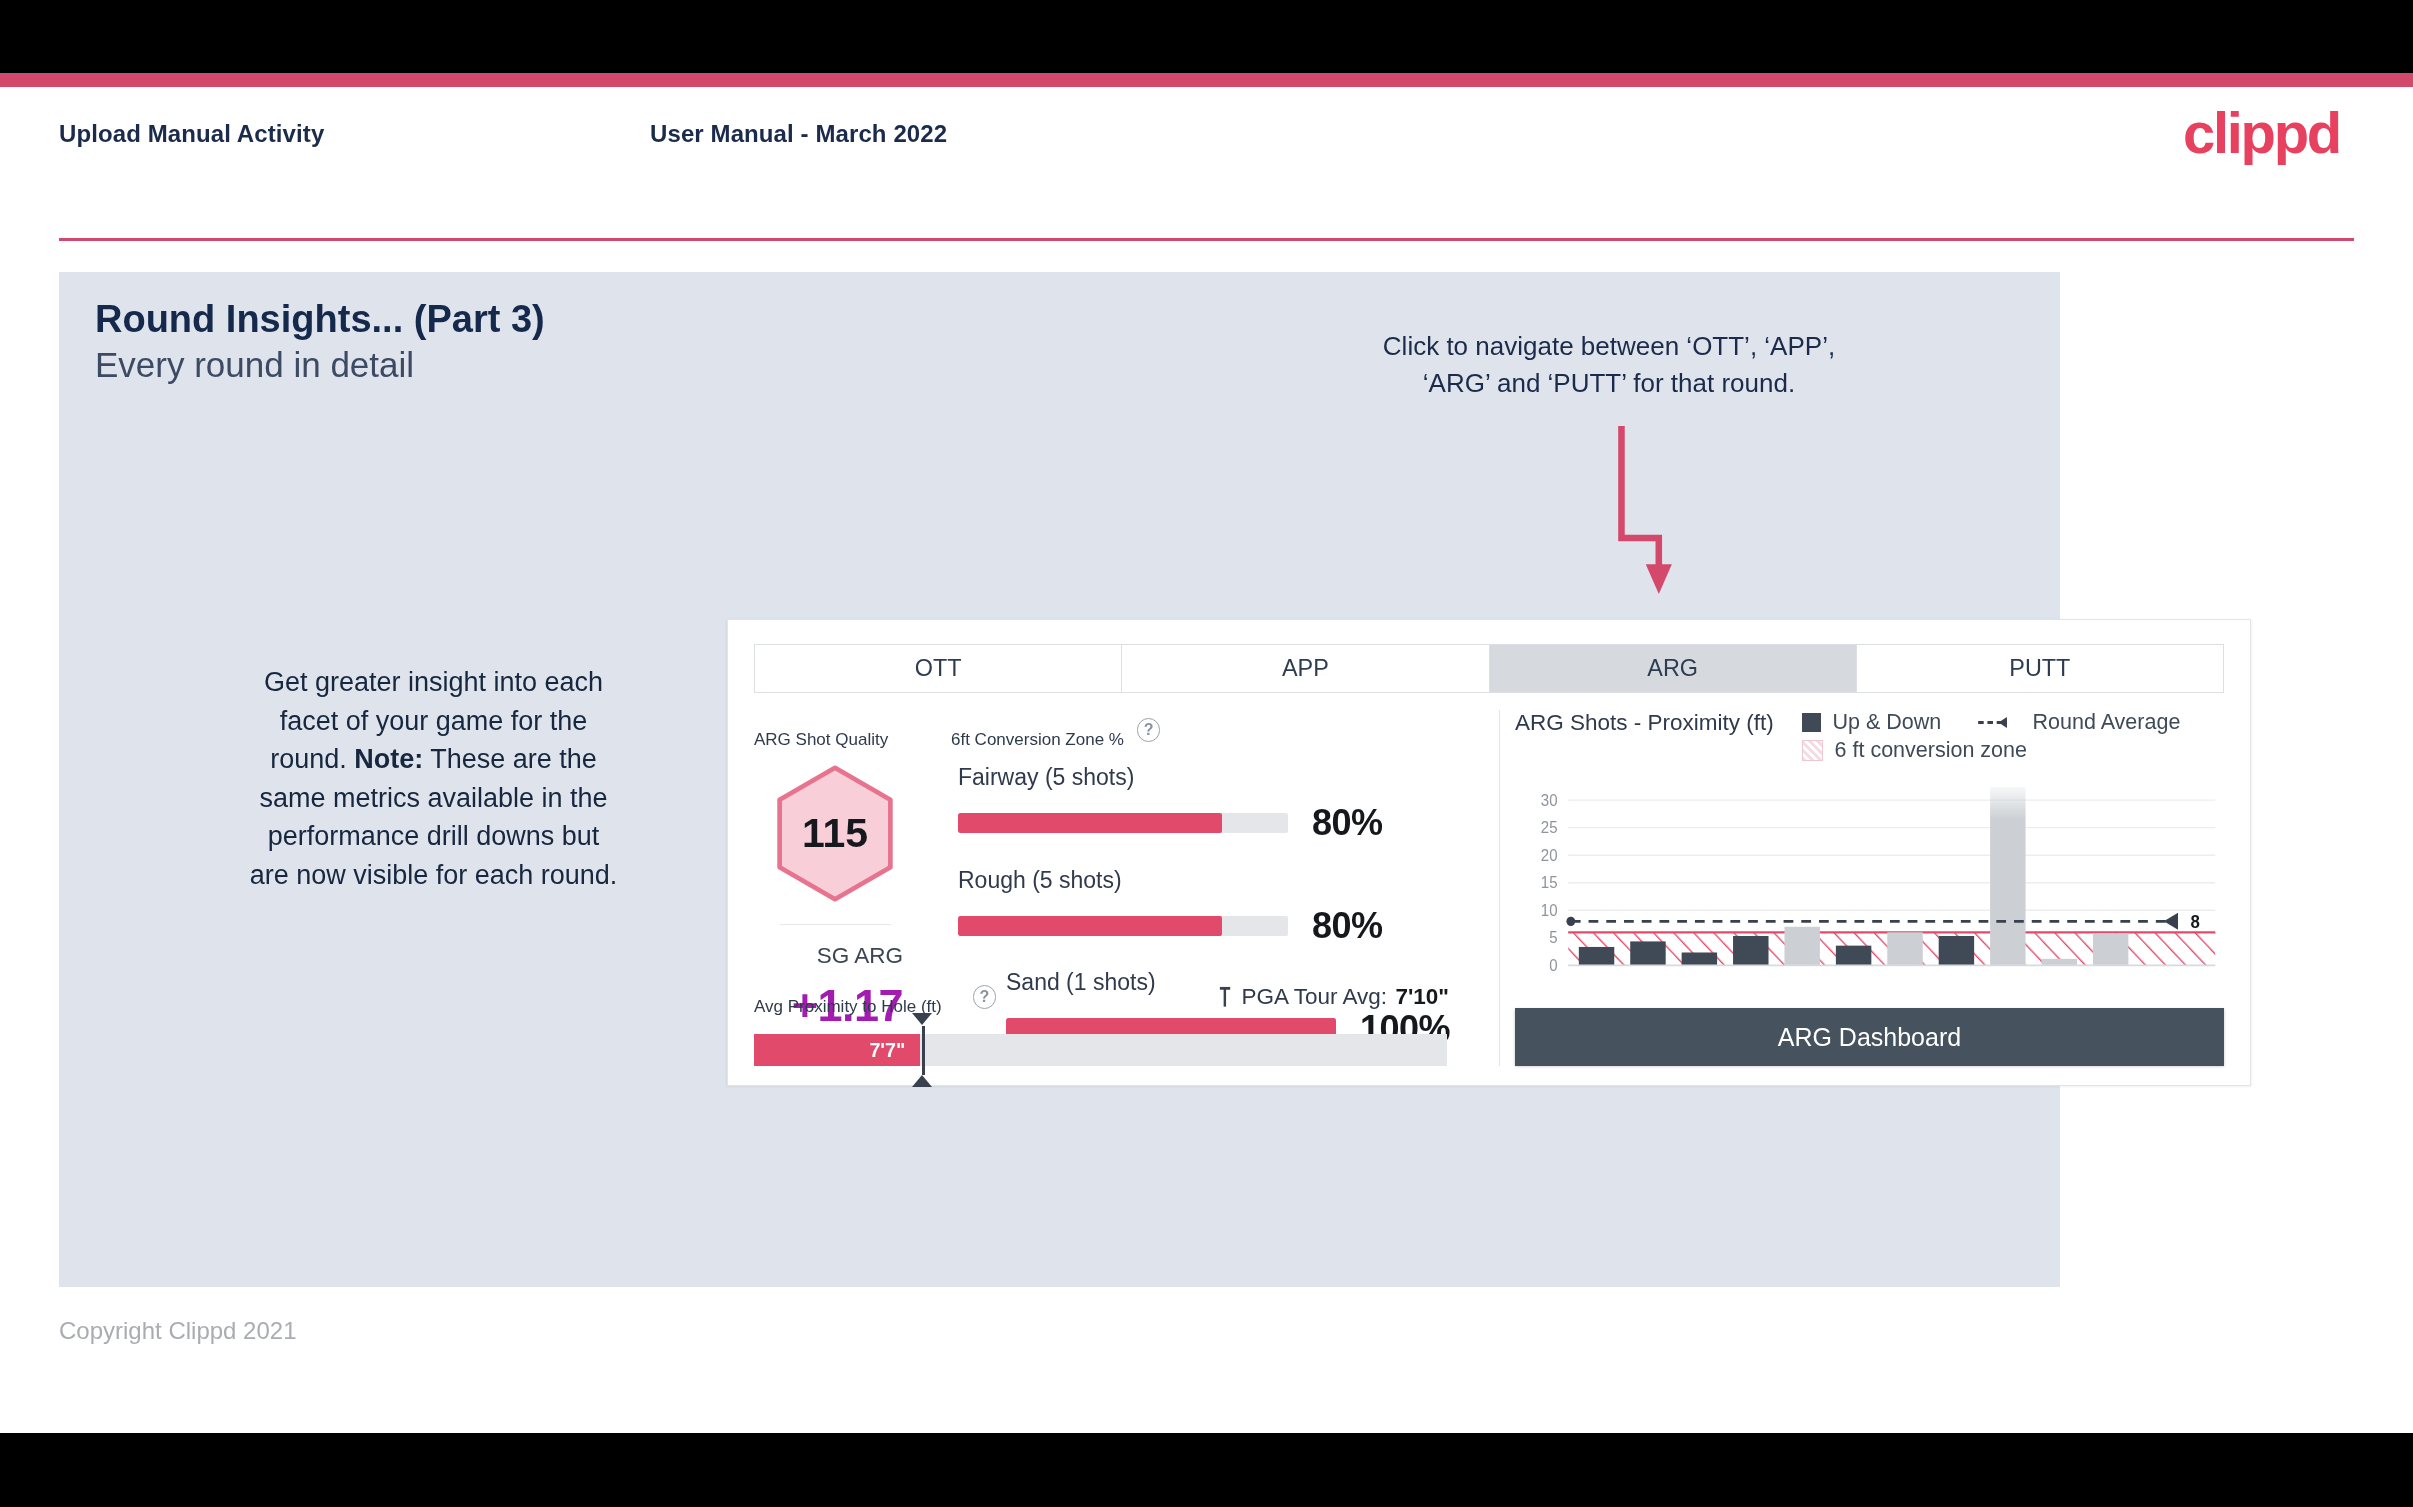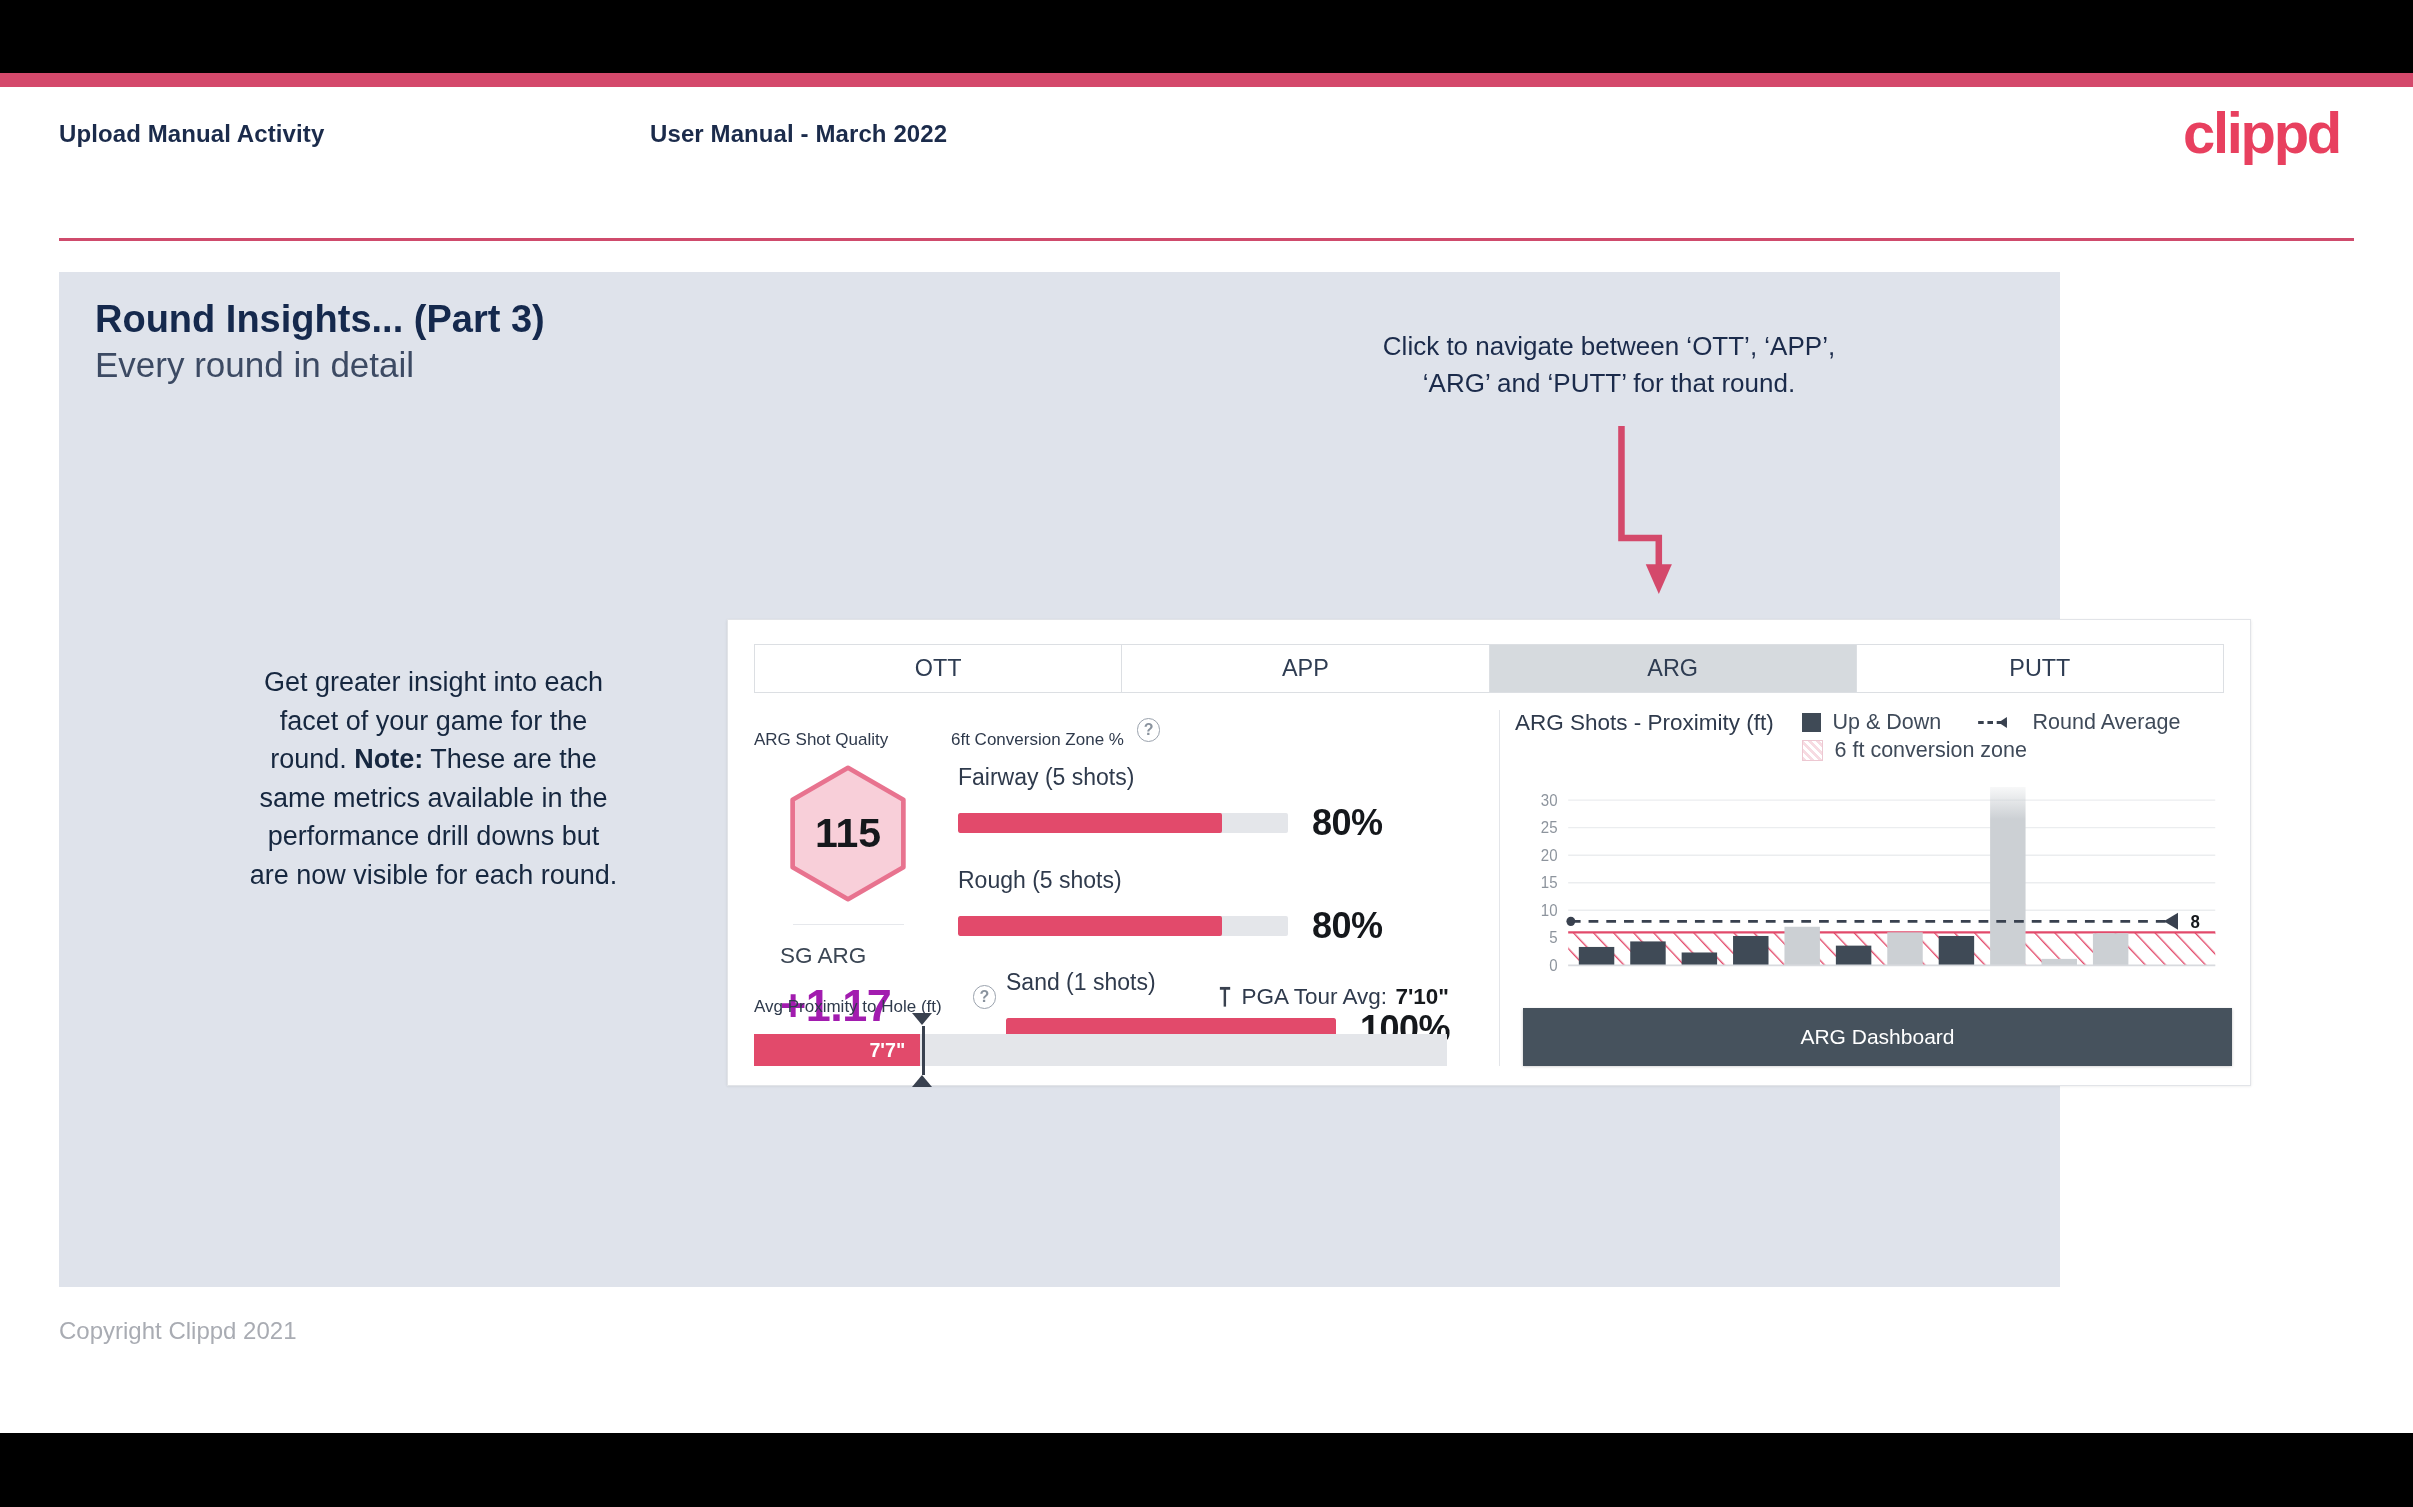--- a/index.html
+++ b/index.html
@@ -85,21 +85,21 @@
   .lbl{font-size:17px;color:#2f3a4c;margin-top:20px;}
 
   .row-head{position:absolute;left:0;top:0;display:flex;align-items:center;gap:13px;}
   .qmark{
     display:inline-flex;align-items:center;justify-content:center;
     width:23.4px;height:23.4px;border:1.9px solid #9aa2ad;border-radius:50%;
     font-size:16px;color:#8a939e;font-weight:700;box-sizing:border-box;
   }
 
   
-  .hexwrap{position:absolute;left:26px;top:54px;width:136px;text-align:left;}
+  .hexwrap{position:absolute;left:13px;top:54px;width:136px;text-align:right;}
   .hex{
     position:relative;width:122px;height:139px;margin:0 auto;
   }
   .hex svg{display:block;}
   .hex-val{
     position:absolute;left:0;top:0;width:122px;height:139px;
     display:flex;align-items:center;justify-content:center;
     font-size:41px;font-weight:600;color:#15181c;
   }
   .hex-rule{width:111px;height:0.9px;background:#e6e8ec;margin:20.6px auto 0;}
@@ -137,22 +137,22 @@
   .chart-head{display:flex;align-items:flex-start;gap:28px;}
   .chart-title{font-size:22.5px;color:#2f3a4c;white-space:nowrap;}
   .legend{display:flex;flex-direction:column;gap:3px;flex:1;}
   .legend-row{display:flex;align-items:center;gap:37px;}
   .leg{display:flex;align-items:center;gap:11.2px;font-size:21.5px;color:#3f4a59;white-space:nowrap;}
   .sw-solid{width:19.7px;height:19.7px;background:#3f4a56;}
   .sw-hatch{width:19.7px;height:19.7px;border:0.9px solid #edc8d2;
     background:repeating-linear-gradient(45deg,#f7dbe2 0 2.8px,#fff 2.8px 5.6px);}
   .chart-area{position:absolute;left:0;top:77px;width:100%;height:199px;}
   .btn-dash{
-    position:absolute;left:8px;bottom:0;width:100%;height:58px;background:#46525d;
-    color:#fff;font-size:21px;display:flex;align-items:center;justify-content:center;
+    position:absolute;left:0;bottom:0;width:100%;height:58px;background:#46525d;
+    color:#fff;font-size:25px;display:flex;align-items:center;justify-content:center;
     box-shadow:0 0.9px 2.8px rgba(0,0,0,.25);
   }
 
   .copyright{
     position:absolute;left:59px;top:1244px;font-size:24px;color:#a9acb3;
   }
 </style>
 </head>
 <body>
 

